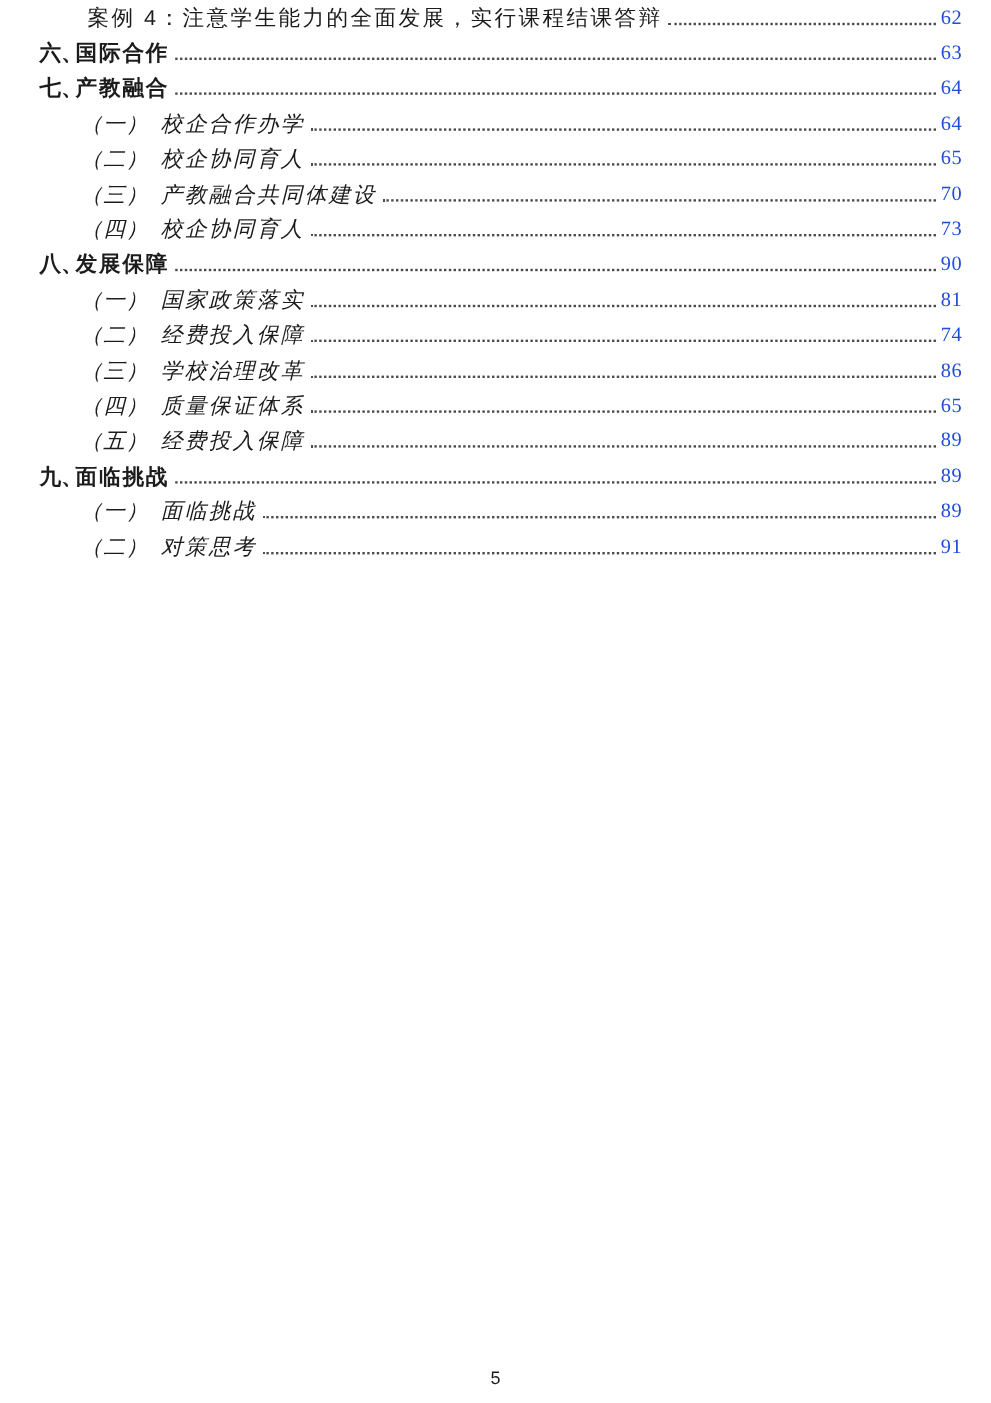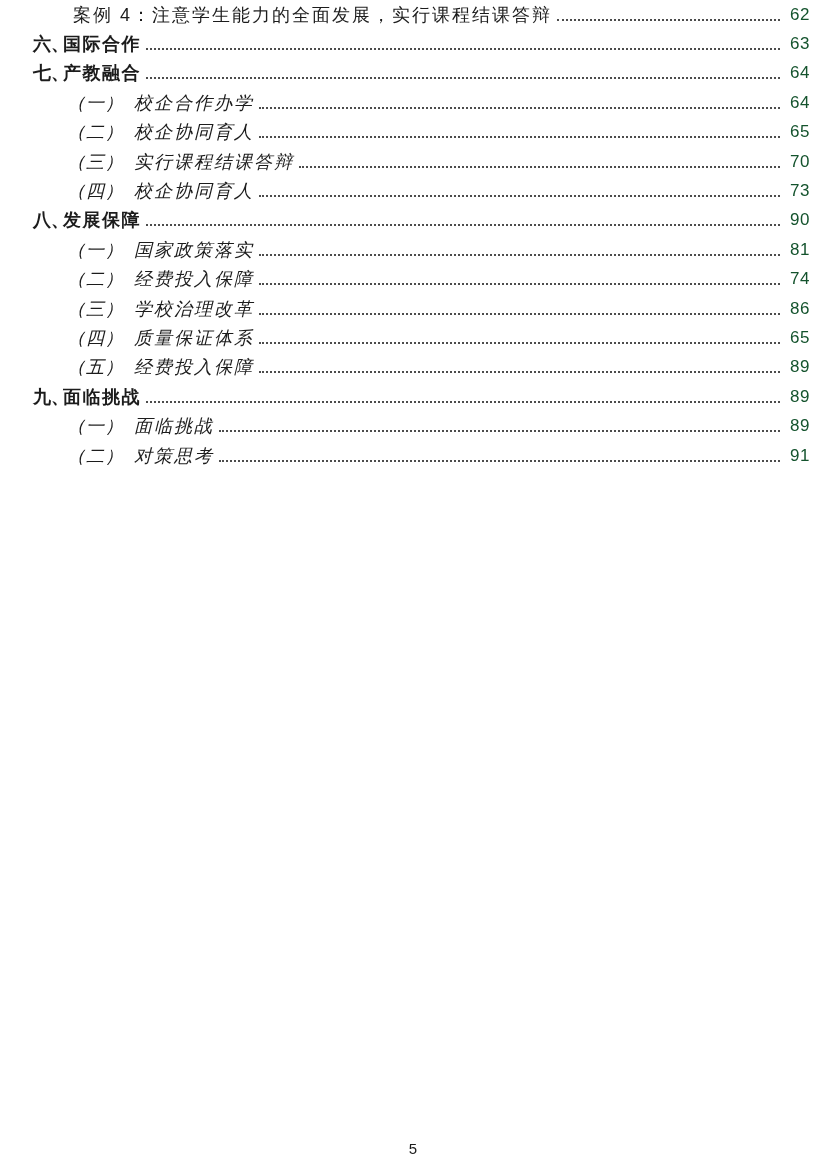--- a/index.html
+++ b/index.html
@@ -32,27 +32,26 @@
     flex: 1 1 auto;
     border-bottom: 2px dotted #4c4c4c;
     margin: 0 4px 0 0;
     position: relative;
     top: 5px;
     min-width: 10px;
   }
   .toc-row .pagenum {
     flex: 0 0 auto;
     min-width: 26px;
-    text-align: right;
-    font-family: Liberation Sans, sans-serif;
+    font-family: Liberation Serif, serif;
     font-style: normal;
     font-weight: normal;
     font-size: 17px;
     letter-spacing: 0.5px;
-    color: #14532d;
+    color: #1d4ed8;
   }
   
   .toc-row.case { padding-left: 40px; }
   .toc-row.case .title { letter-spacing: 2px; }
   
   .toc-row.main { font-weight: bold; }
   .toc-row.main .num { width: 30px; }
   .toc-row.main .title { letter-spacing: 1.5px; }
   
   .toc-row.sub {
@@ -105,21 +104,21 @@
     <span class="pagenum">64</span>
   </div>
       <div class="toc-row sub">
     <span class="num">（二）</span>
     <span class="title">校企协同育人</span>
     <span class="leader"></span>
     <span class="pagenum">65</span>
   </div>
       <div class="toc-row sub">
     <span class="num">（三）</span>
-    <span class="title">实行课程结课答辩</span>
+    <span class="title">产教融合共同体建设</span>
     <span class="leader"></span>
     <span class="pagenum">70</span>
   </div>
       <div class="toc-row sub">
     <span class="num">（四）</span>
     <span class="title">校企协同育人</span>
     <span class="leader"></span>
     <span class="pagenum">73</span>
   </div>
       <div class="toc-row main">

